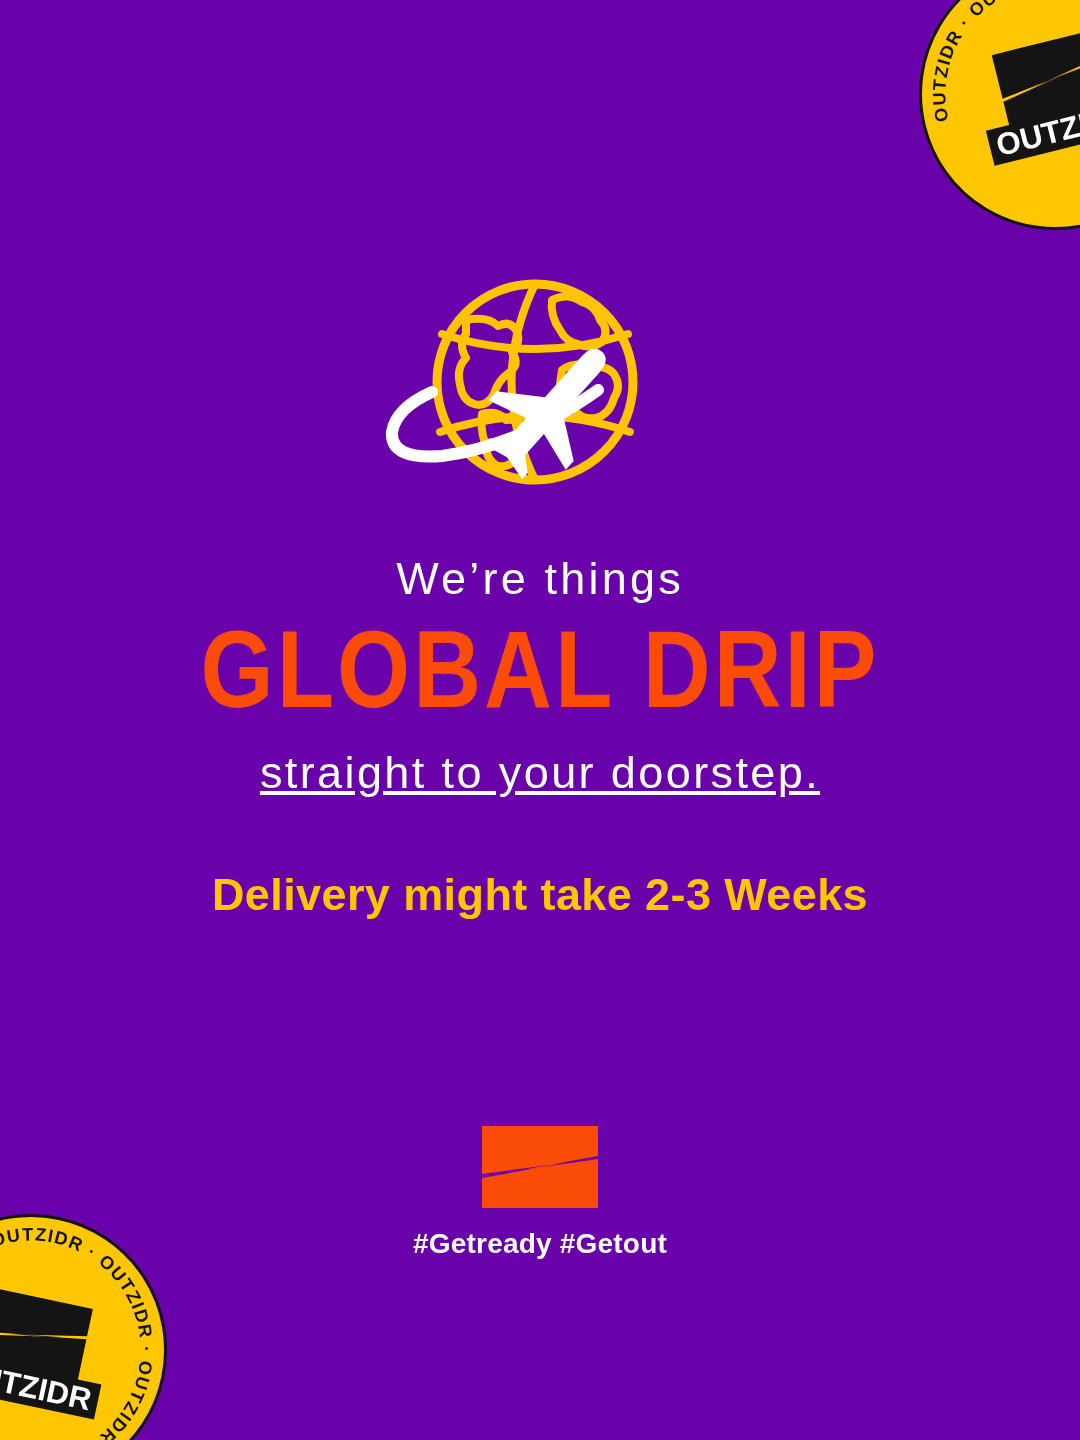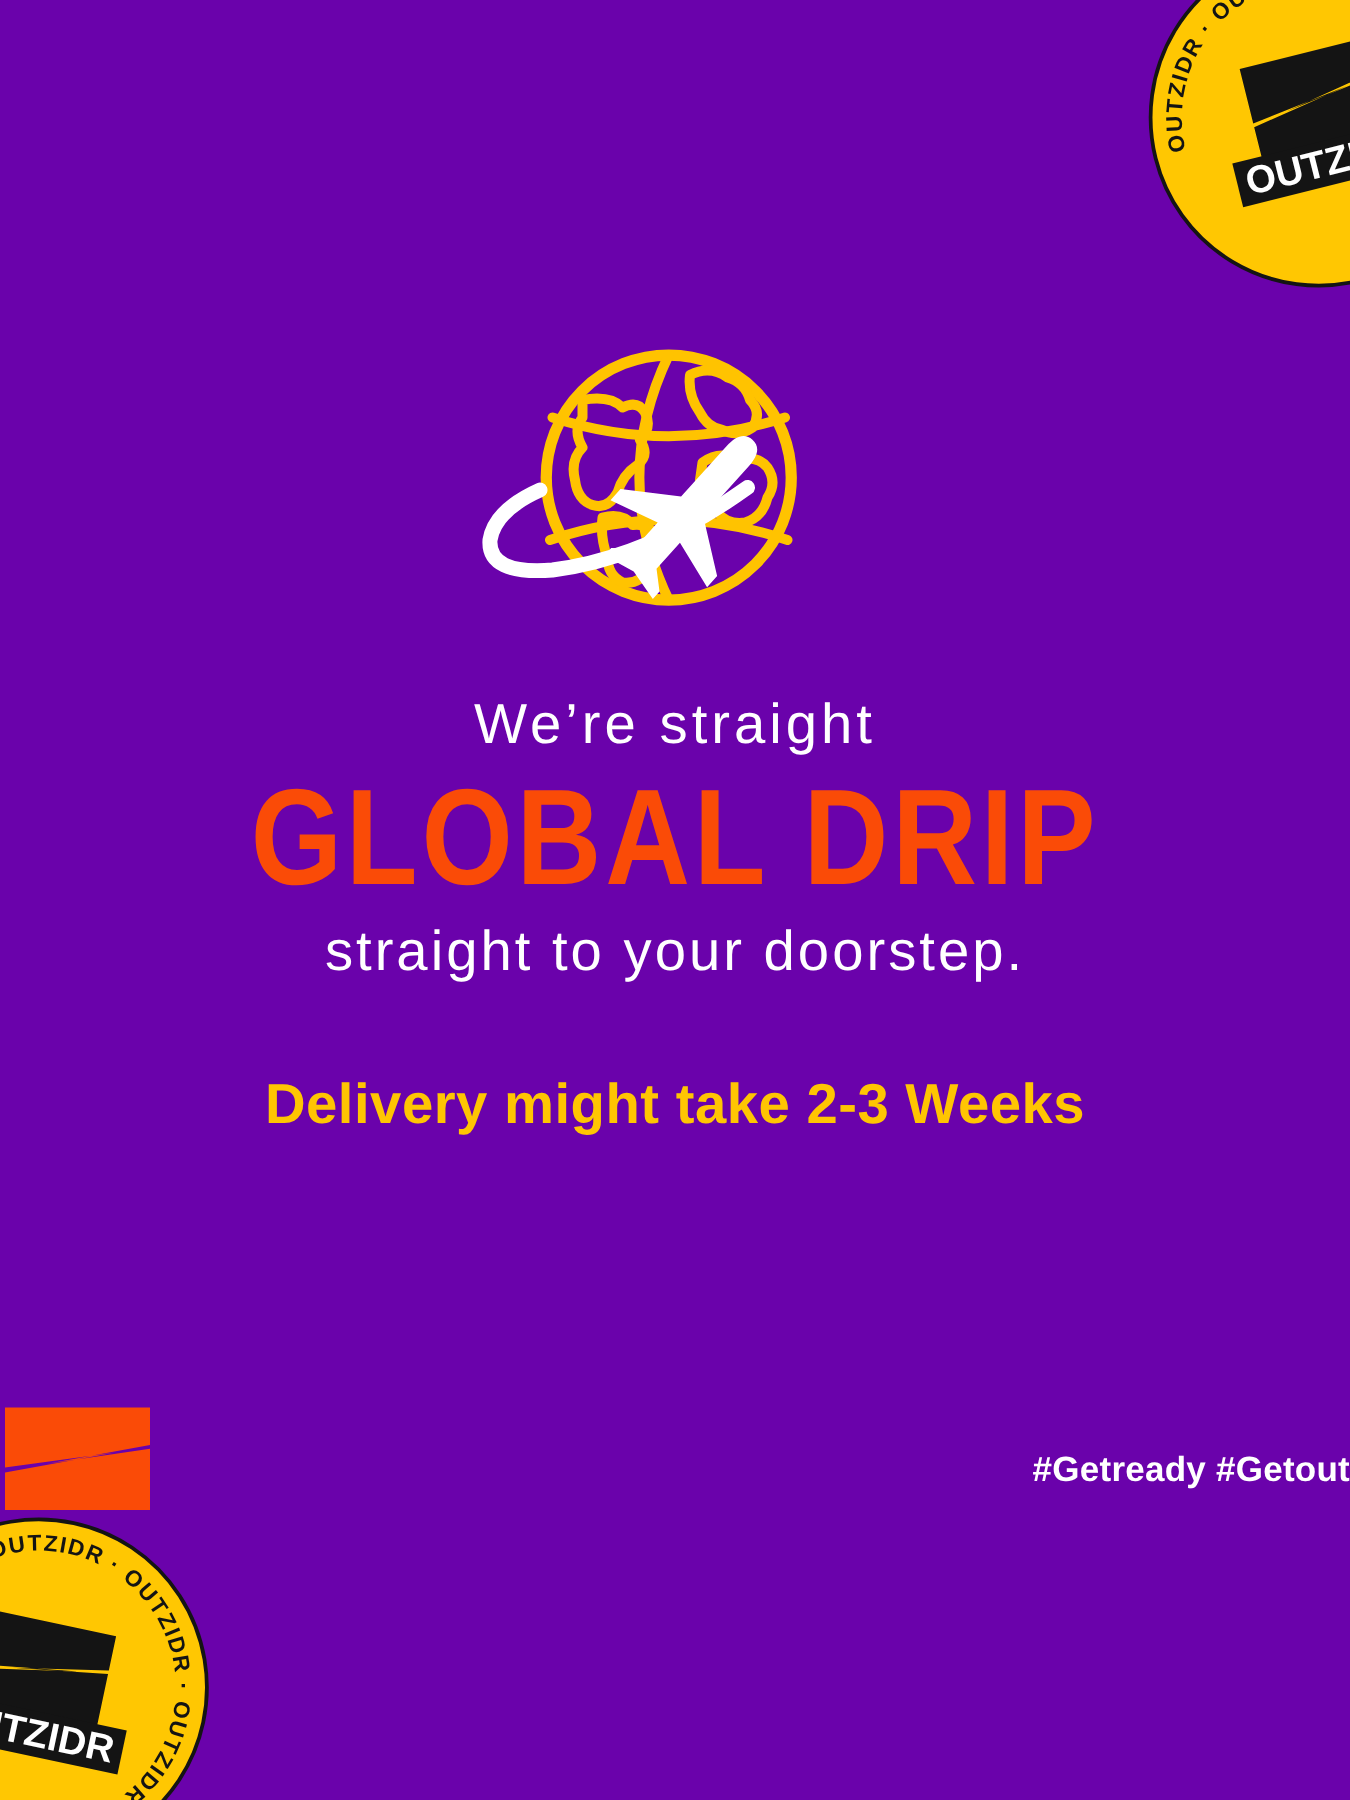--- a/index.html
+++ b/index.html
@@ -110,21 +110,22 @@
     margin-top: 7px;
     transform: scaleY(1.16);
     transform-origin: top center;
   }
   #headline-bottom {
     color: #FFFFFF;
     font-size: 45px;
     font-weight: 300;
     letter-spacing: 2.4px;
     line-height: 1.18;
-    margin-top: 22px;
+    margin-top: 34px;
+    text-decoration: underline;
   }
   #delivery-line {
     color: #FFC502;
     font-size: 45px;
     font-weight: bold;
     letter-spacing: 0.4px;
     margin-top: 70px;
   }
   #delivery-sub {
     color: #FFFFFF;
@@ -136,20 +137,21 @@
   }
   #delivery-sub .emoji { font-style: normal; letter-spacing: 0; }
 
   
   #footer {
     position: absolute;
     left: 0;
     right: 0;
     top: 1124px;
     display: flex;
+    flex-direction: column;
     align-items: center;
     justify-content: space-between;
   }
   #footer-hashtags {
     color: #FFFFFF;
     font-size: 28px;
     font-weight: bold;
     letter-spacing: 0.2px;
     margin-top: 18px;
   }
@@ -205,21 +207,21 @@
 
       <g transform="translate(196,42) rotate(42)">
         <path d="M 52,4 C 60,4 64,10 64,22 L 64,76 L 104,104 L 104,116 L 64,104
                  L 64,132 L 78,144 L 78,152 L 52,146 L 26,152 L 26,144 L 40,132
                  L 40,104 L 0,116 L 0,104 L 40,76 L 40,22 C 40,10 44,4 52,4 Z" fill="#FFFFFF"></path>
       </g>
     </svg>
   </div>
 
   <div id="copy">
-    <div id="headline-top">We’re straight</div>
+    <div id="headline-top">We’re things</div>
     <div id="headline-main">GLOBAL DRIP</div>
     <div id="headline-bottom">straight to your doorstep.</div>
     <div id="delivery-line">Delivery might take 2-3 Weeks</div>
   </div>
 
   <div id="footer">
     <svg width="124" height="86" viewBox="0 0 124 86">
       <polygon points="4,2 120,2 120,32 38,47 120,35 120,84 4,84 4,54 92,38 4,50" fill="#FA4B07"></polygon>
     </svg>
     <div id="footer-hashtags">#Getready #Getout</div>

